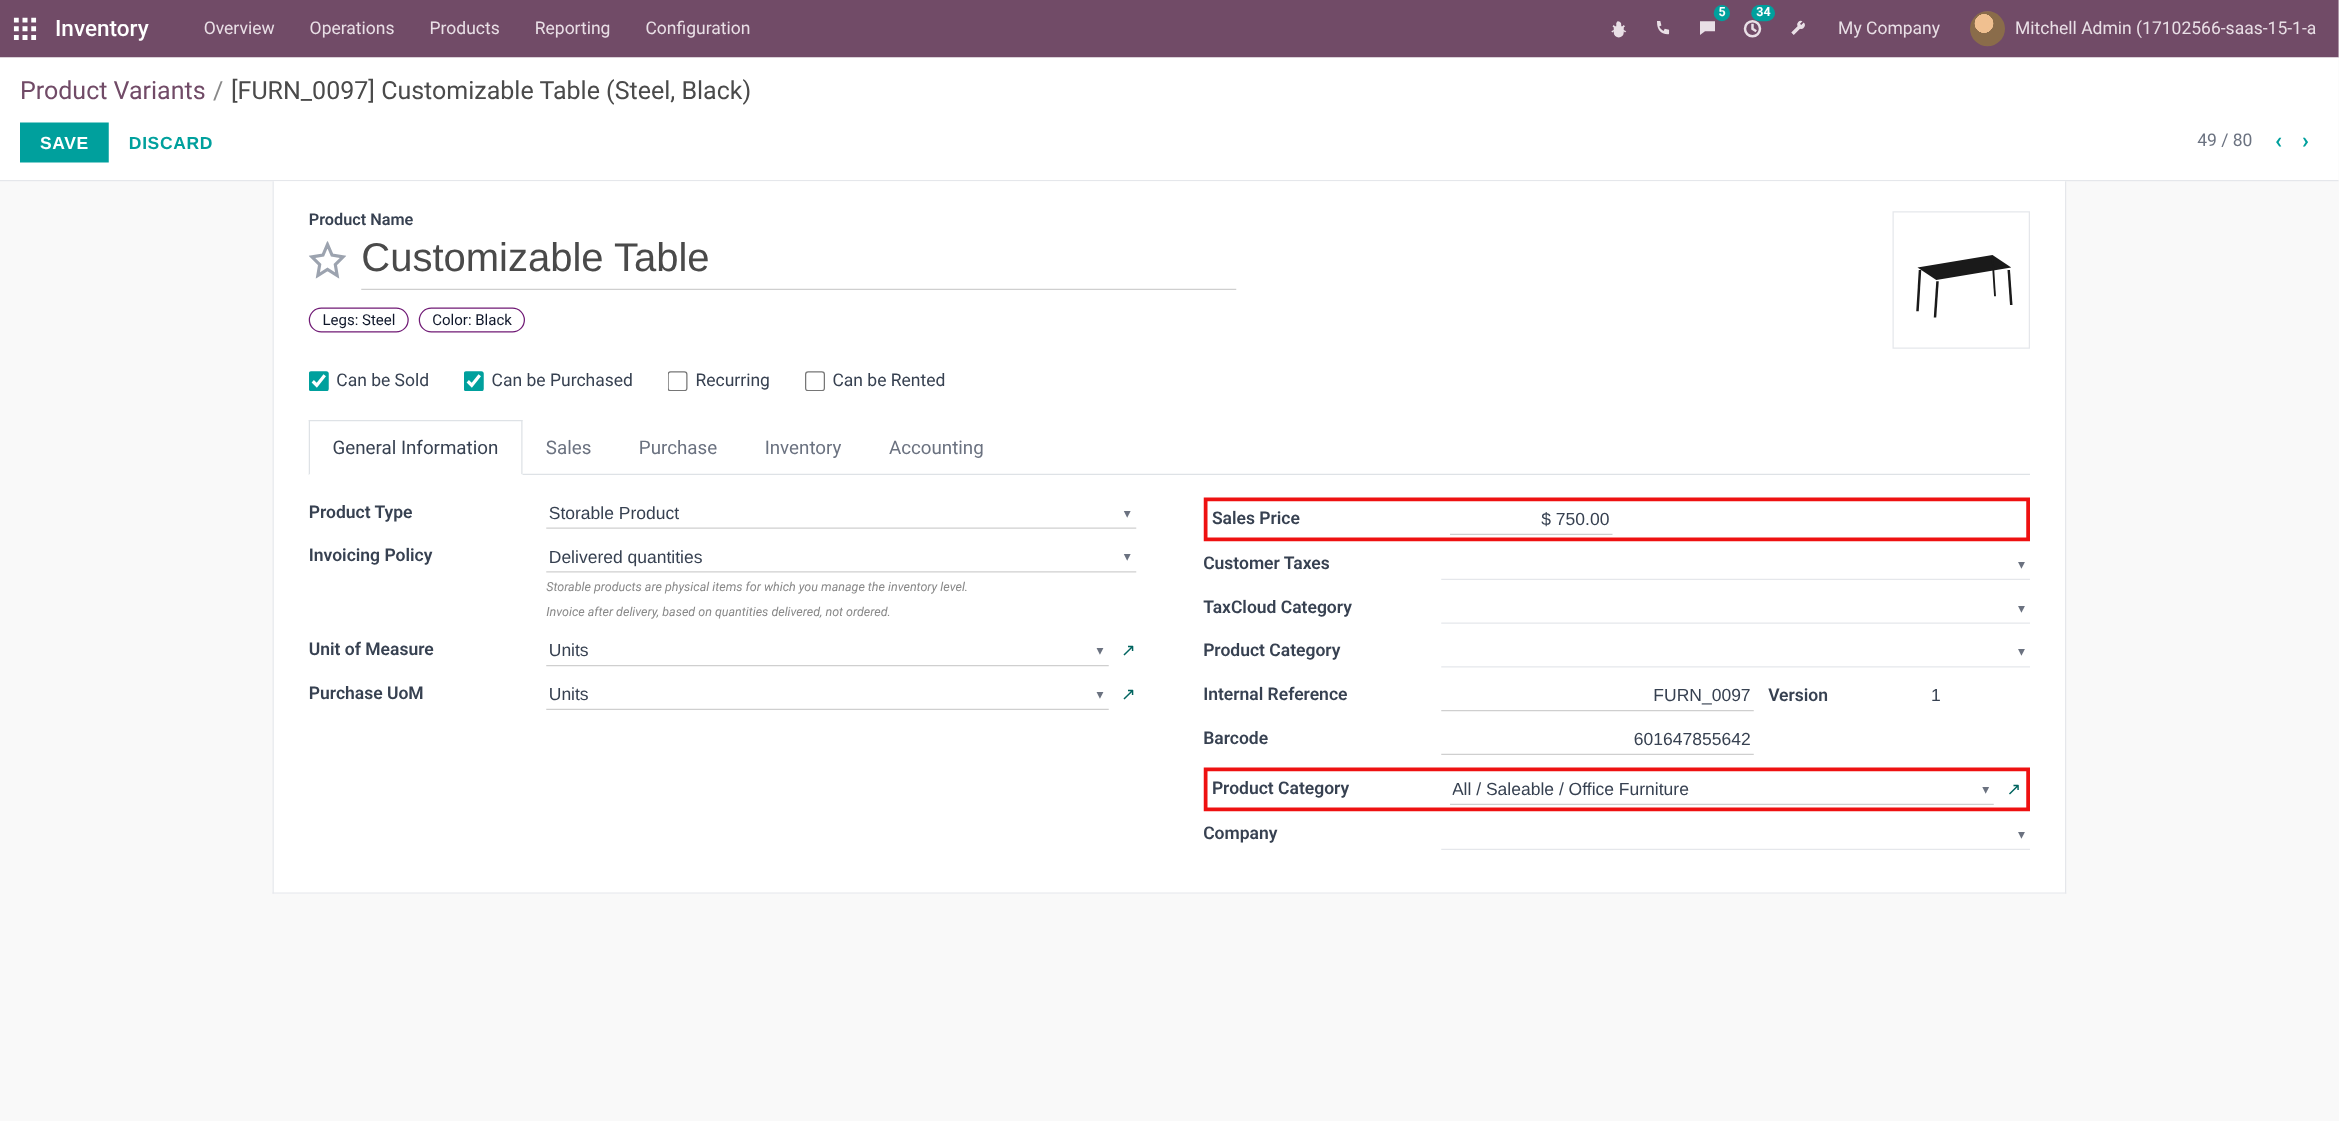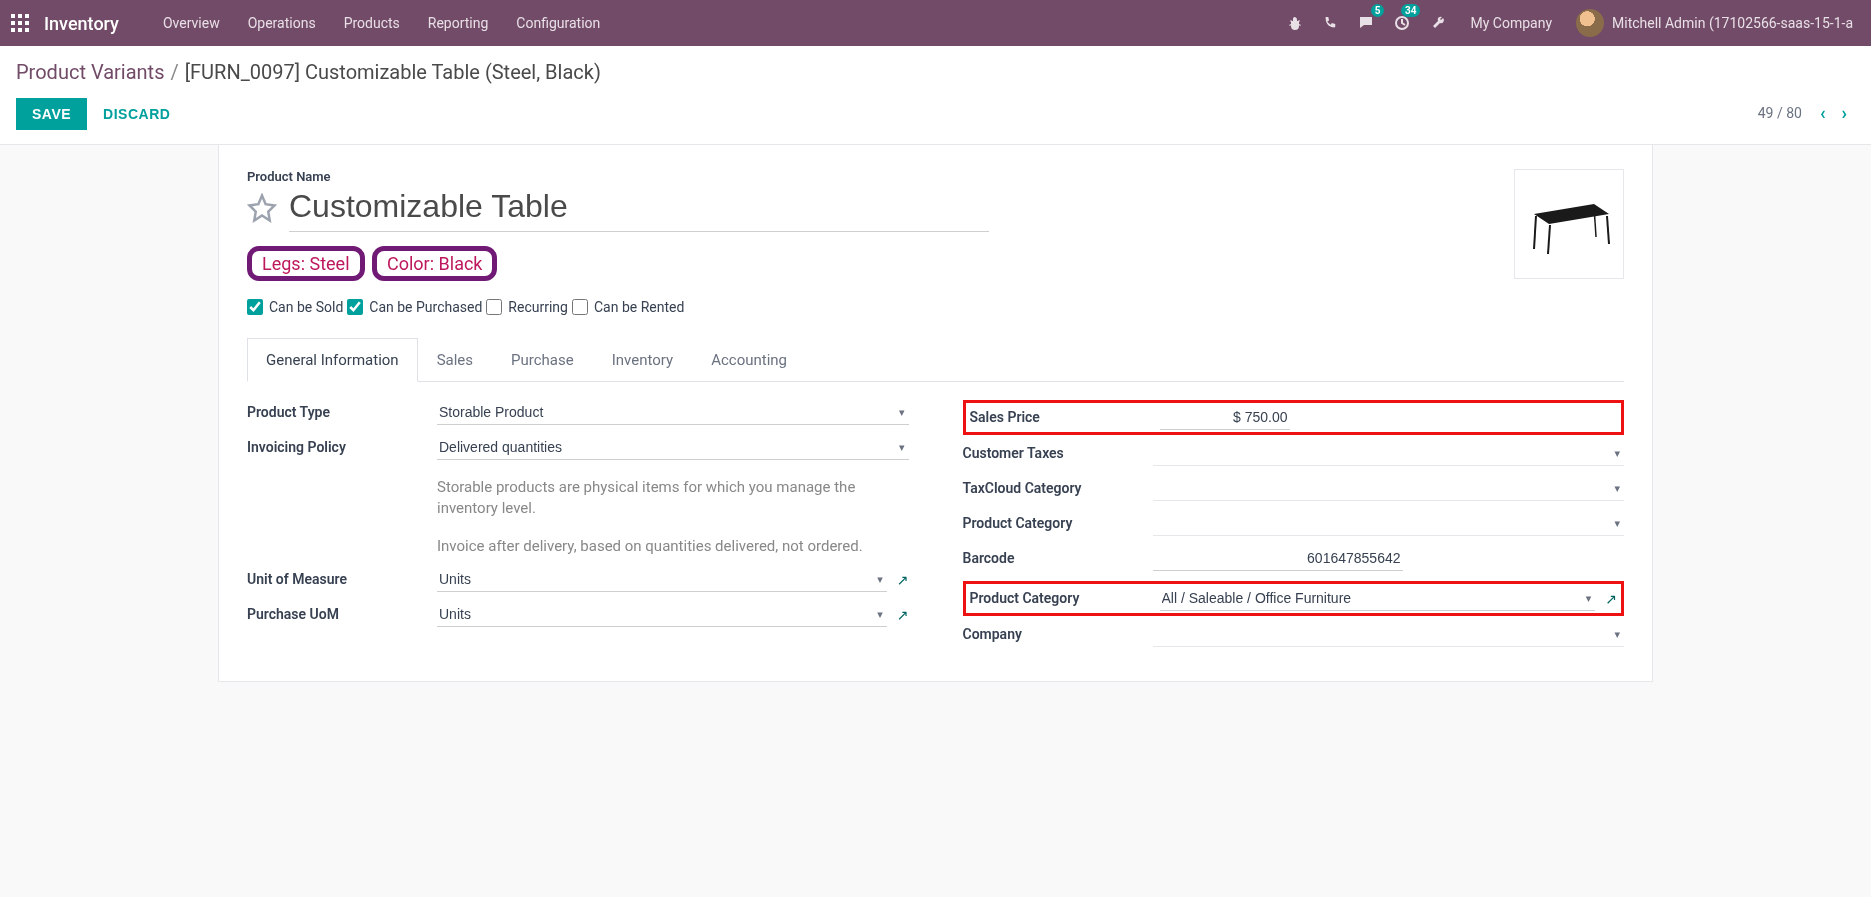--- a/index.html
+++ b/index.html
@@ -30,42 +30,42 @@
 
 .form-sheet { background: #fff; margin: 0 auto; max-width: 1435px; padding: 24px 28px; border: 1px solid #e5e7eb; border-top: none; position: relative; }
 
 .sheet-head { display: flex; }
 .sheet-head-left { flex: 1; }
 .label-sm { font-size: 13px; font-weight: 600; color: #374151; }
 .title-row { display: flex; align-items: center; margin-top: 2px; }
 .star { width: 32px; height: 32px; margin-right: 10px; cursor: pointer; color: #9ca3af; }
 .title-input { border: none; border-bottom: 1px solid #cfcfcf; background: transparent; font-size: 32px; color: #4a4a4a; padding: 2px 0 6px; width: 700px; outline: none; }
 .variant-tags { margin-top: 14px; }
-.tag { display: inline-block; border: 5px solid #701a75; border-radius: 12px; padding: 2px 10px; font-size: 18px; color: #be185d; margin-right: 4px; cursor: pointer; }
+.tag { display: inline-block; border: 1px solid #701a75; border-radius: 12px; padding: 2px 10px; font-size: 12px; color: #0f172a; margin-right: 4px; cursor: pointer; }
 
 .image-box { width: 110px; height: 110px; border: 1px solid #e5e7eb; cursor: pointer; display: flex; align-items: center; justify-content: center; }
 
-.check-row { margin-top: 18px; display: flex; gap: 4px; align-items: center; }
+.check-row { margin-top: 18px; display: flex; gap: 28px; align-items: center; }
 .check-item { display: flex; align-items: center; gap: 6px; font-size: 14px; cursor: pointer; }
 .check-item input { width: 16px; height: 16px; accent-color: #00A09D; cursor: pointer; }
 
 .tabs { display: flex; margin-top: 22px; border-bottom: 1px solid #dee2e6; }
 .tab { padding: 12px 18px; border: 1px solid transparent; cursor: pointer; color: #6b7280; font-size: 15px; position: relative; top: 1px; }
 .tab.active { border: 1px solid #dee2e6; border-bottom: 1px solid #fff; color: #374151; background: #fff; }
 
 .form-grid { display: flex; gap: 54px; margin-top: 18px; }
 .col { flex: 1; }
 .row { display: flex; align-items: flex-start; margin-bottom: 10px; }
 .row-label { width: 190px; font-weight: 600; color: #374151; font-size: 14px; padding-top: 4px; }
 .row-field { flex: 1; }
 .sel { width: 100%; border: none; border-bottom: 1px solid #cfcfcf; background: transparent; font-size: 14px; padding: 4px 20px 4px 2px; color: #374151; appearance: none; cursor: pointer; outline: none; }
 .sel-wrap { position: relative; display: flex; align-items: center; }
 .sel-wrap::after { content: "▾"; position: absolute; right: 4px; color: #6b7280; pointer-events: none; font-size: 11px; }
 .ext { margin-left: 10px; color: #00645f; cursor: pointer; font-size: 14px; }
-.help { color: #888; font-size: 15px; margin-top: 17px; line-height: 1.4; }
+.help { color: #888; font-style: italic; font-size: 10px; margin-top: 6px; line-height: 1.4; }
 .txt { border: none; border-bottom: 1px solid transparent; background: transparent; font-size: 14px; padding: 4px 2px; color: #374151; width: 100%; outline: none; text-align: right; }
 .txt.under { border-bottom: 1px solid #cfcfcf; }
 .sel-empty { width: 100%; border: none; border-bottom: 1px solid #e5e7eb; background: transparent; font-size: 14px; padding: 4px 20px 4px 2px; color: #374151; cursor: pointer; }
 
 .hl { border: 3px solid #e11; padding: 2px 4px; margin-bottom: 6px; }
 .subrow { display: flex; align-items: center; }
 .subrow .sublabel { width: 80px; font-weight: 600; font-size: 14px; }
 </style>
 </head>
 <body>
@@ -264,20 +264,28 @@
       </div>
       <div class="row">
         <div class="row-label">Product Category</div>
         <div class="row-field">
             <div class="sel-wrap">
               <input class="sel-empty" style="">
             </div>
           </div>
       </div>
       <div class="row">
+        <div class="row-label">Internal Reference</div>
+        <div class="row-field subrow">
+          <input class="txt under" style="width: 250px;" value="FURN_0097">
+          <div class="sublabel" style="margin-left:12px">Version</div>
+          <input class="txt" style="width: 60px;" value="1">
+        </div>
+      </div>
+      <div class="row">
         <div class="row-label">Barcode</div>
         <div class="row-field"><input class="txt under" style="width: 250px;" value="601647855642"></div>
       </div>
       <div class="hl">
         <div class="row" style="margin-bottom:0">
           <div class="row-label">Product Category</div>
           <div class="row-field" style="display:flex;align-items:center">
               <div class="sel-wrap" style="flex:1">
                 <input class="sel" value="All / Saleable / Office Furniture" style="">
               </div>

